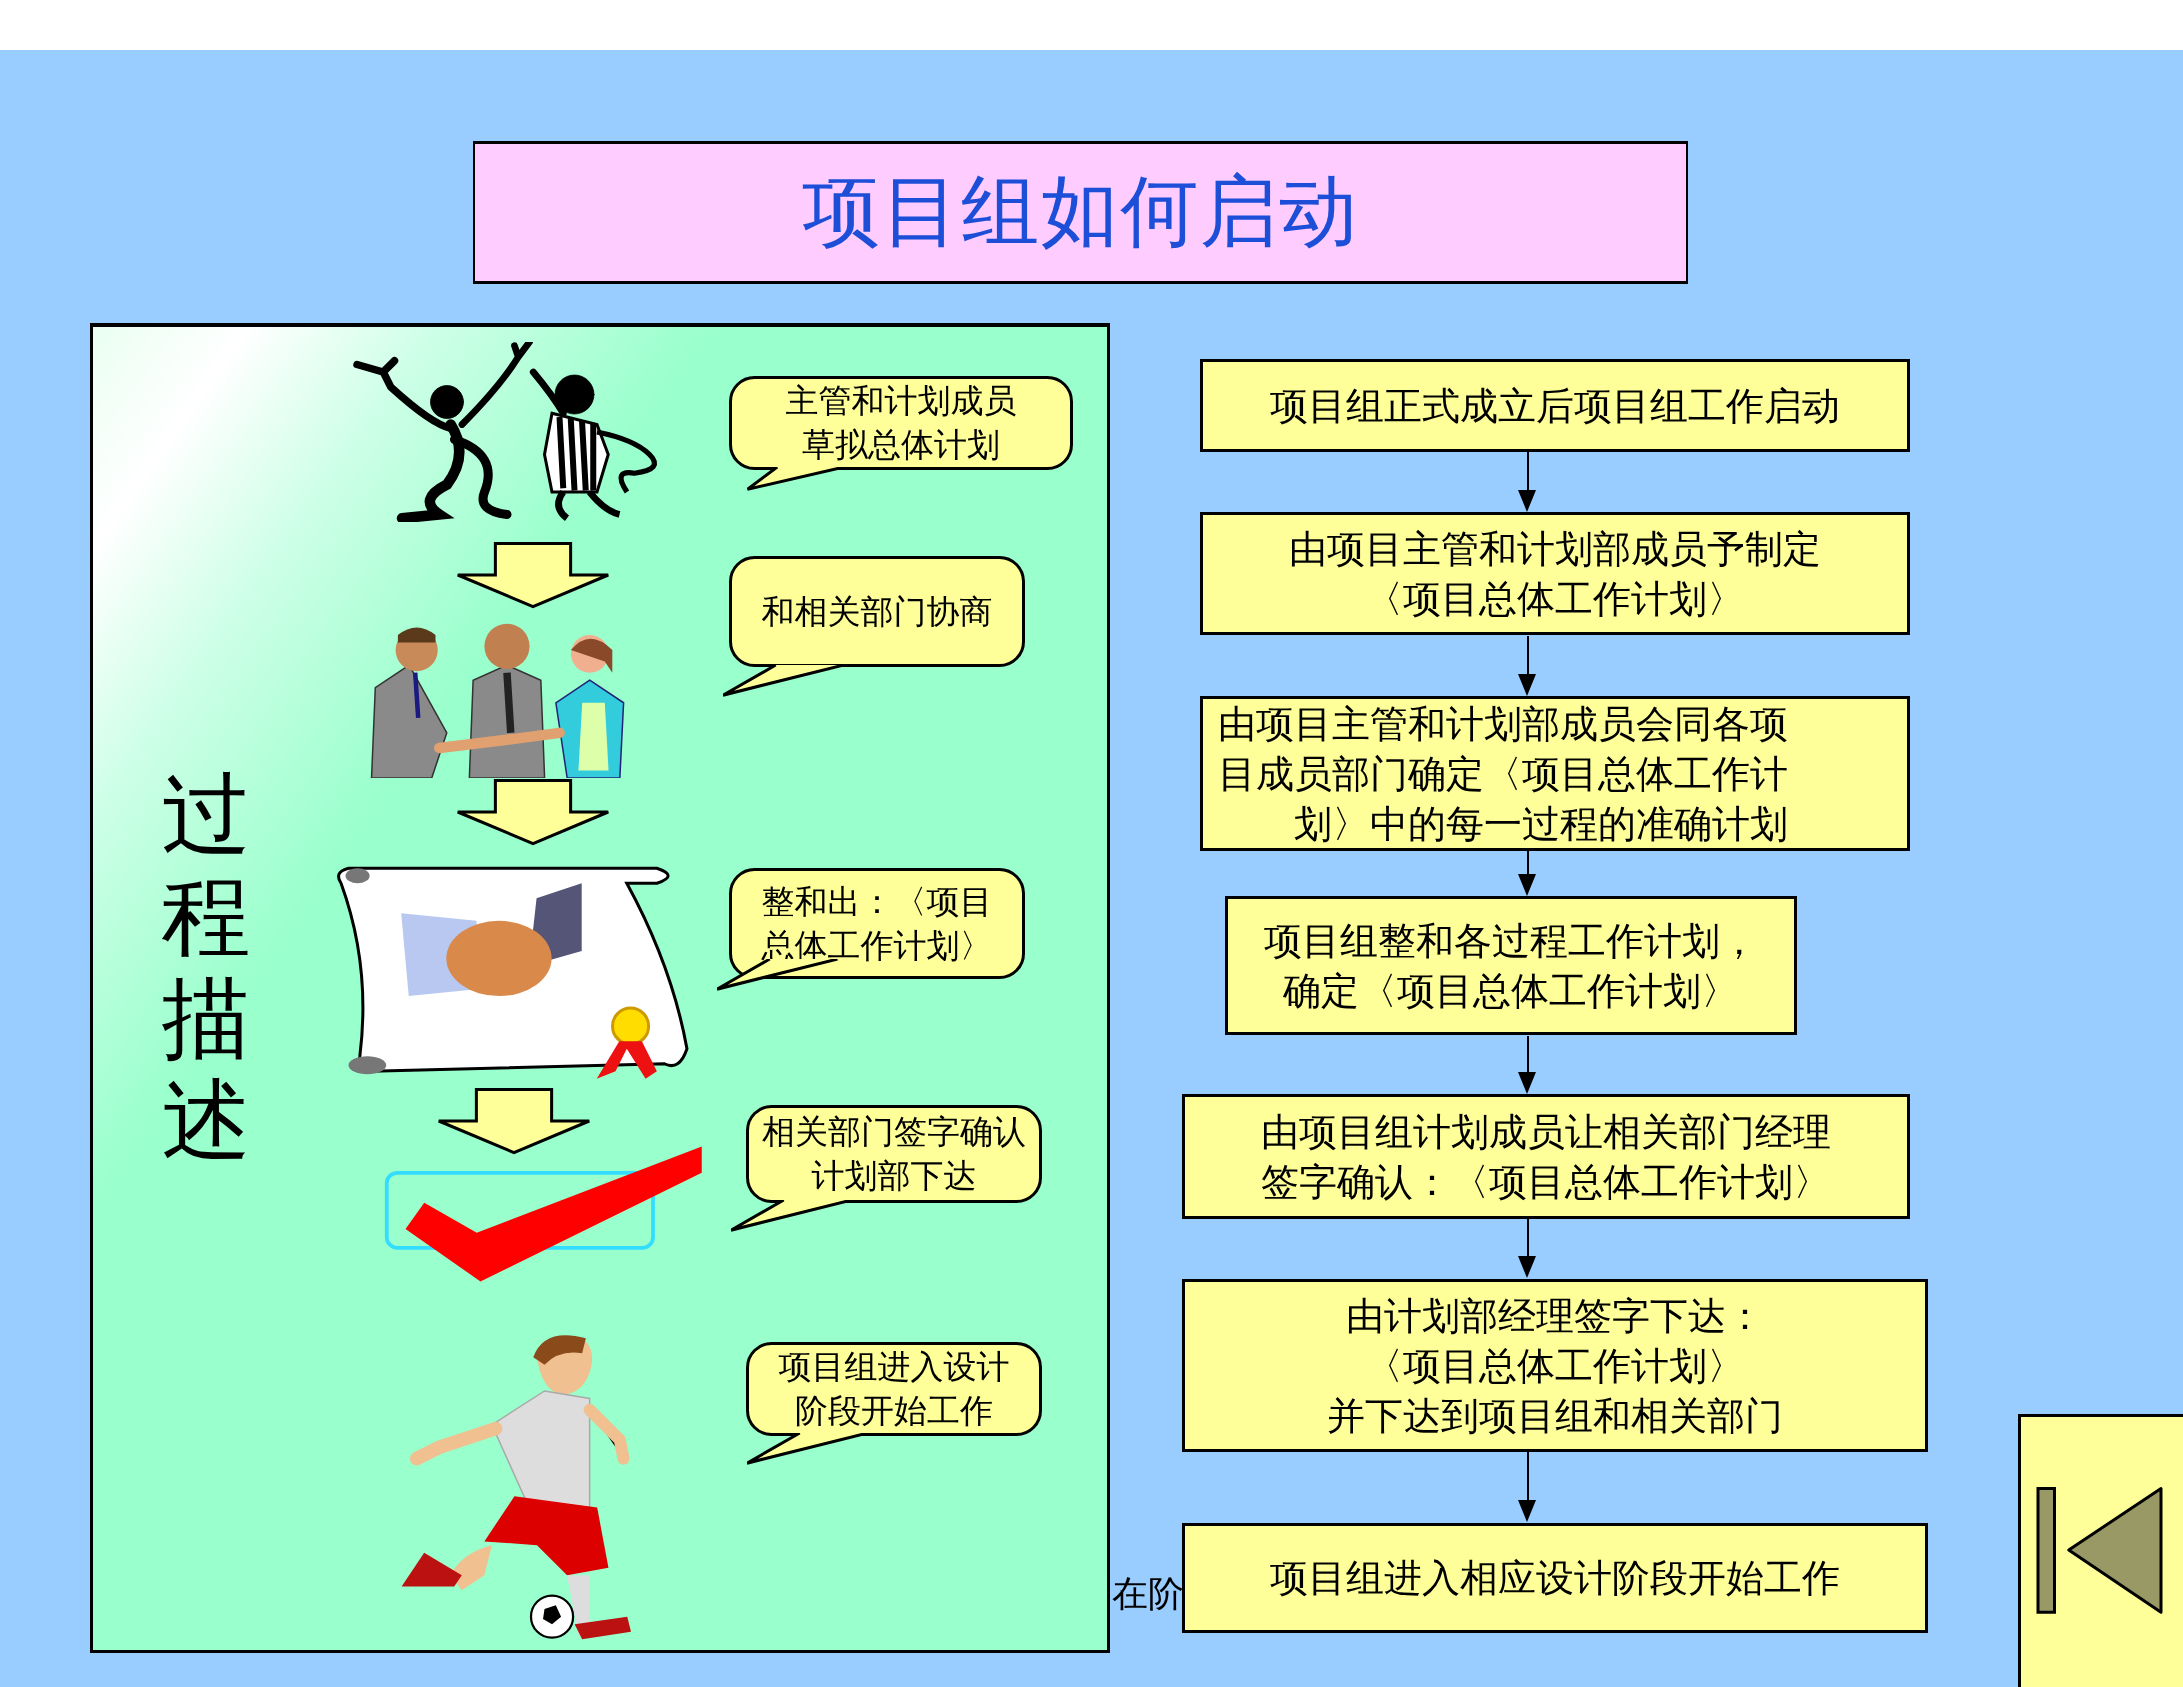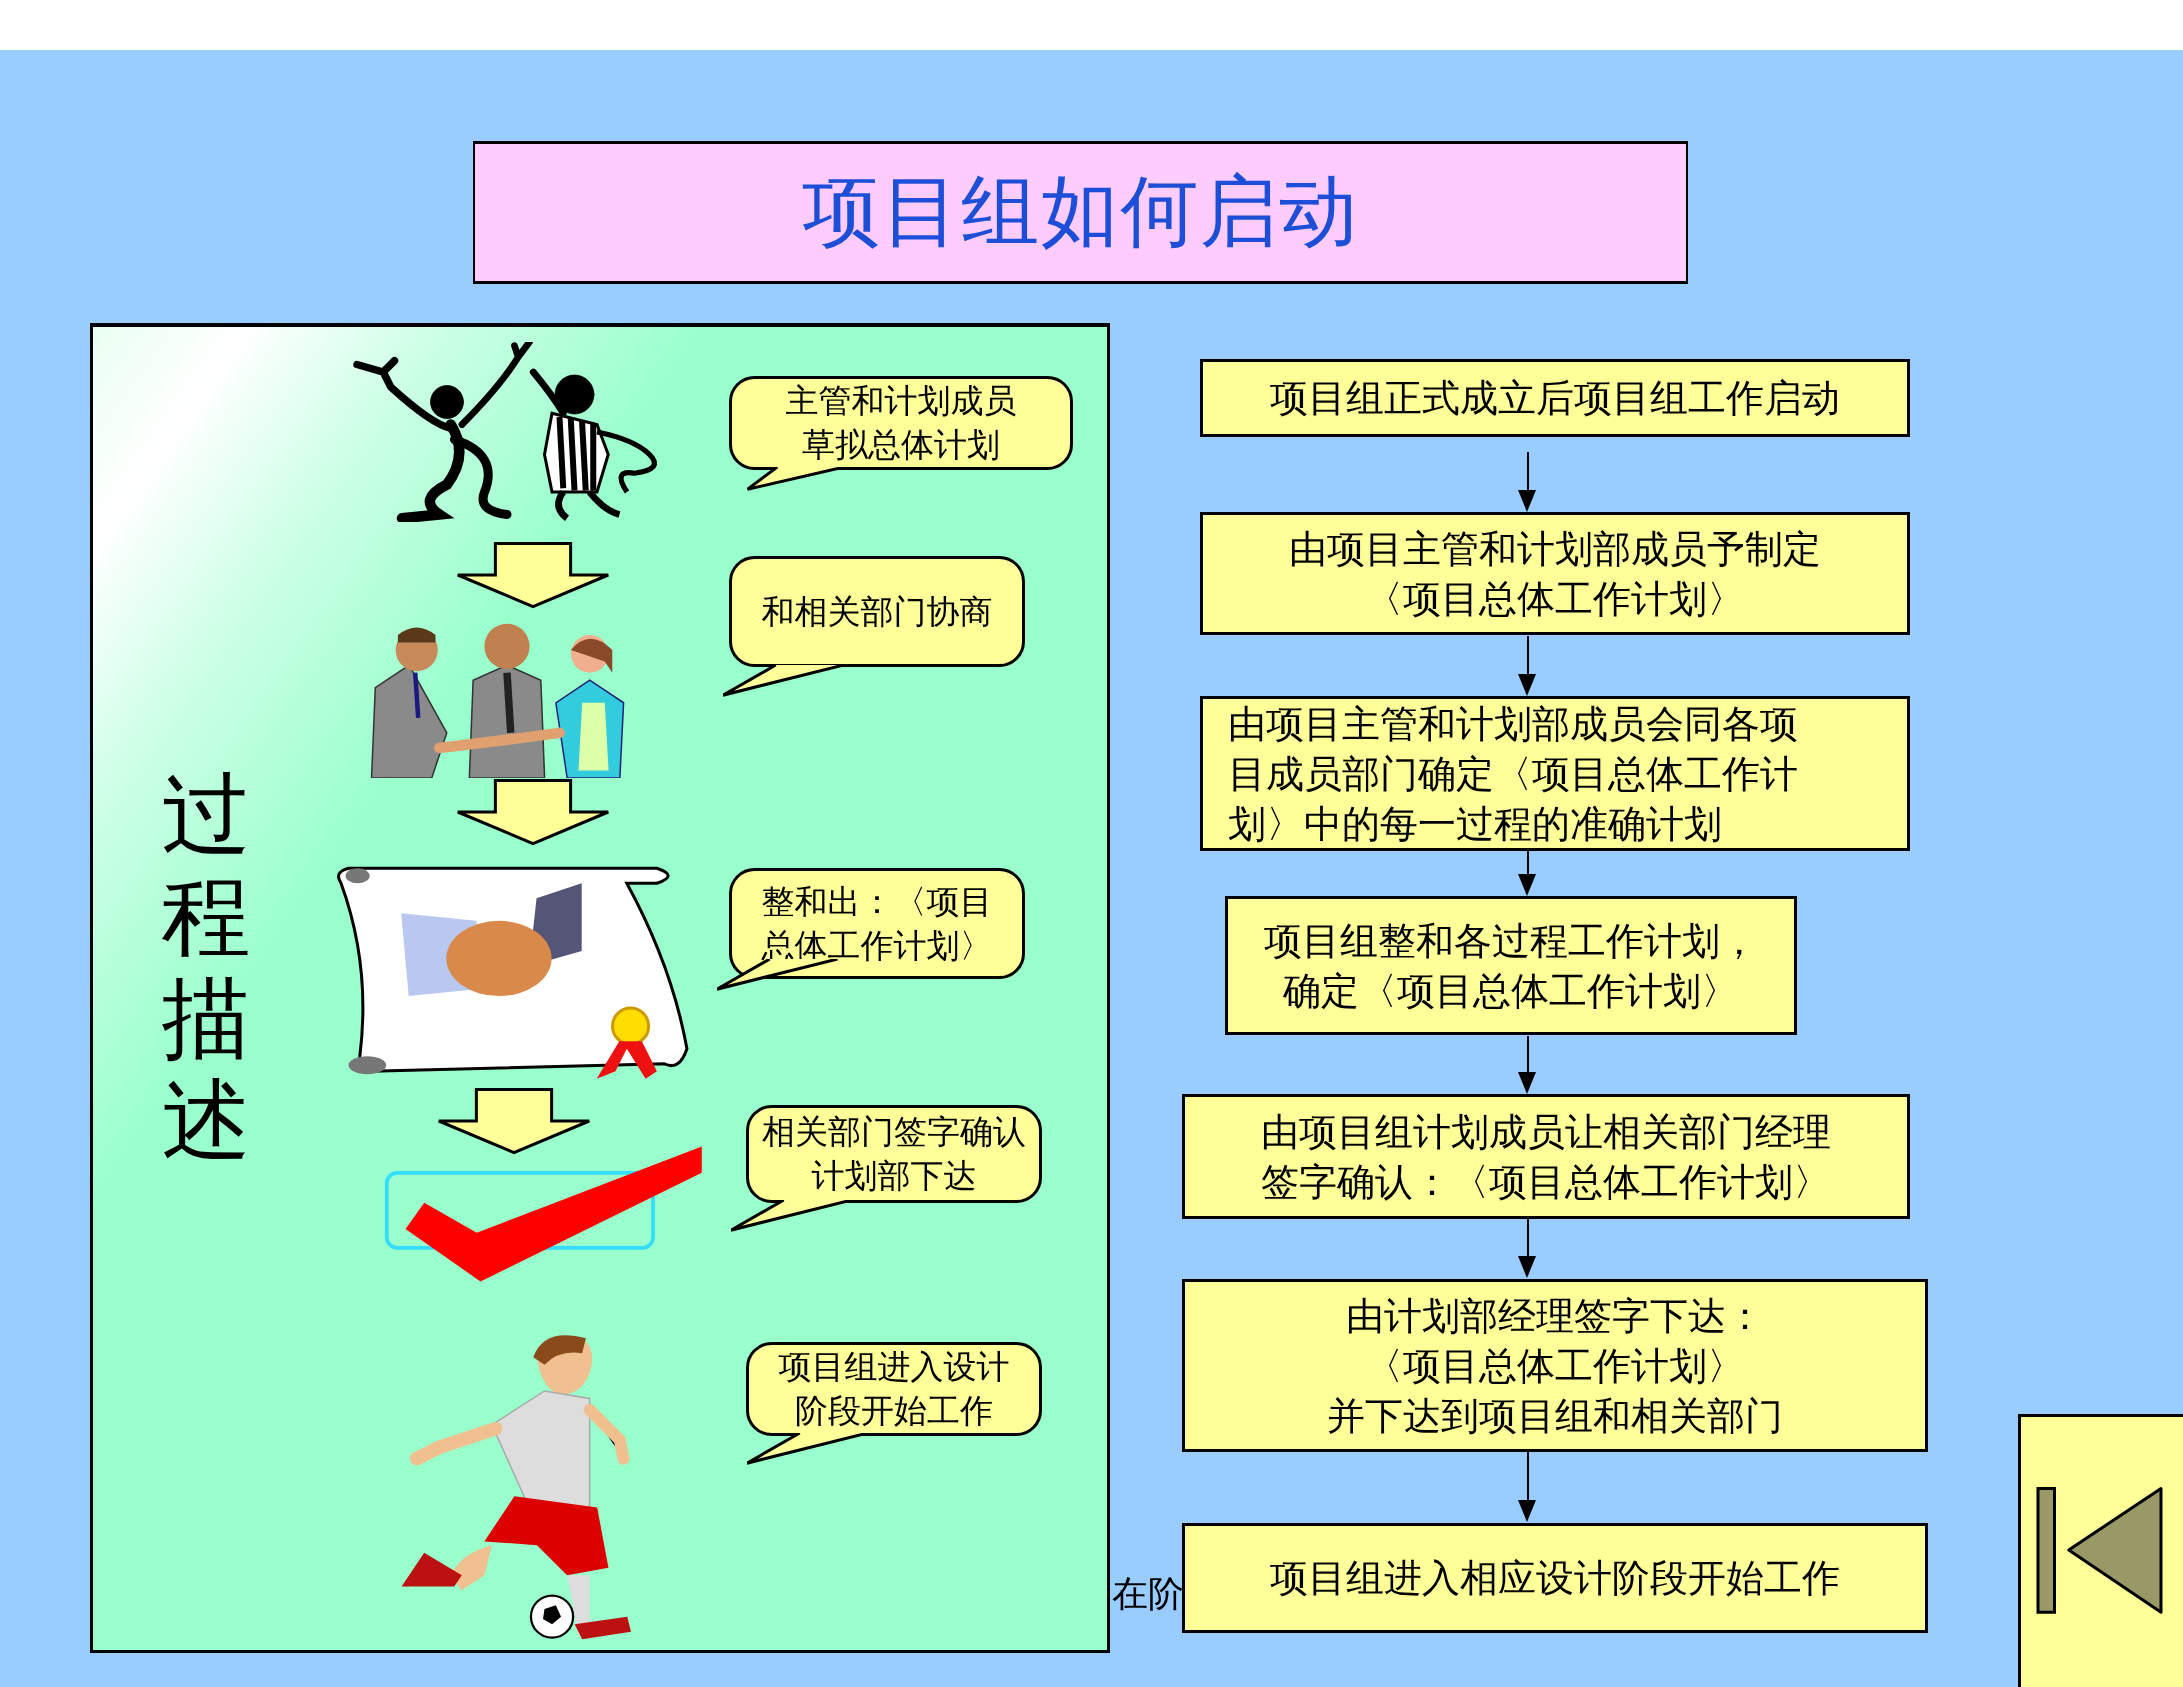--- a/index.html
+++ b/index.html
@@ -152,34 +152,34 @@
     <span class="txt">项目组进入设计
 阶段开始工作</span>
   </div>
   <svg class="tail" style="left:654px;top:1106px;" width="128" height="34" viewBox="0 0 170 45">
     <path d="M70 0 L0 40 L160 0" fill="#ffff99" stroke="#000" stroke-width="4"></path>
   </svg>
 </div>
 
 <div class="overflow-text">在阶</div>
 
-<div class="flow-box" style="left:1200px;top:359px;width:710px;height:78px;">
+<div class="flow-box" style="left:1200px;top:359px;width:710px;height:93px;">
   <span class="txt">项目组正式成立后项目组工作启动</span>
 </div>
 <div class="conn" style="left:1527px;top:452px;height:39px;"></div>
 <div class="conn-head" style="left:1518px;top:490px;"></div>
 
 <div class="flow-box" style="left:1200px;top:512px;width:710px;height:123px;">
   <span class="txt">由项目主管和计划部成员予制定
 〈项目总体工作计划〉</span>
 </div>
 <div class="conn" style="left:1527px;top:636px;height:40px;"></div>
 <div class="conn-head" style="left:1518px;top:674px;"></div>
 
-<div class="flow-box left-align" style="left:1200px;top:696px;width:710px;height:155px;padding-left:25px;">
+<div class="flow-box left-align" style="left:1200px;top:696px;width:710px;height:155px;padding-left:15px;text-align:right;">
   <span class="txt">由项目主管和计划部成员会同各项
 目成员部门确定〈项目总体工作计
 划〉中的每一过程的准确计划</span>
 </div>
 <div class="conn" style="left:1527px;top:851px;height:24px;"></div>
 <div class="conn-head" style="left:1518px;top:874px;"></div>
 
 <div class="flow-box" style="left:1225px;top:896px;width:572px;height:139px;">
   <span class="txt">项目组整和各过程工作计划，
 确定〈项目总体工作计划〉</span>

